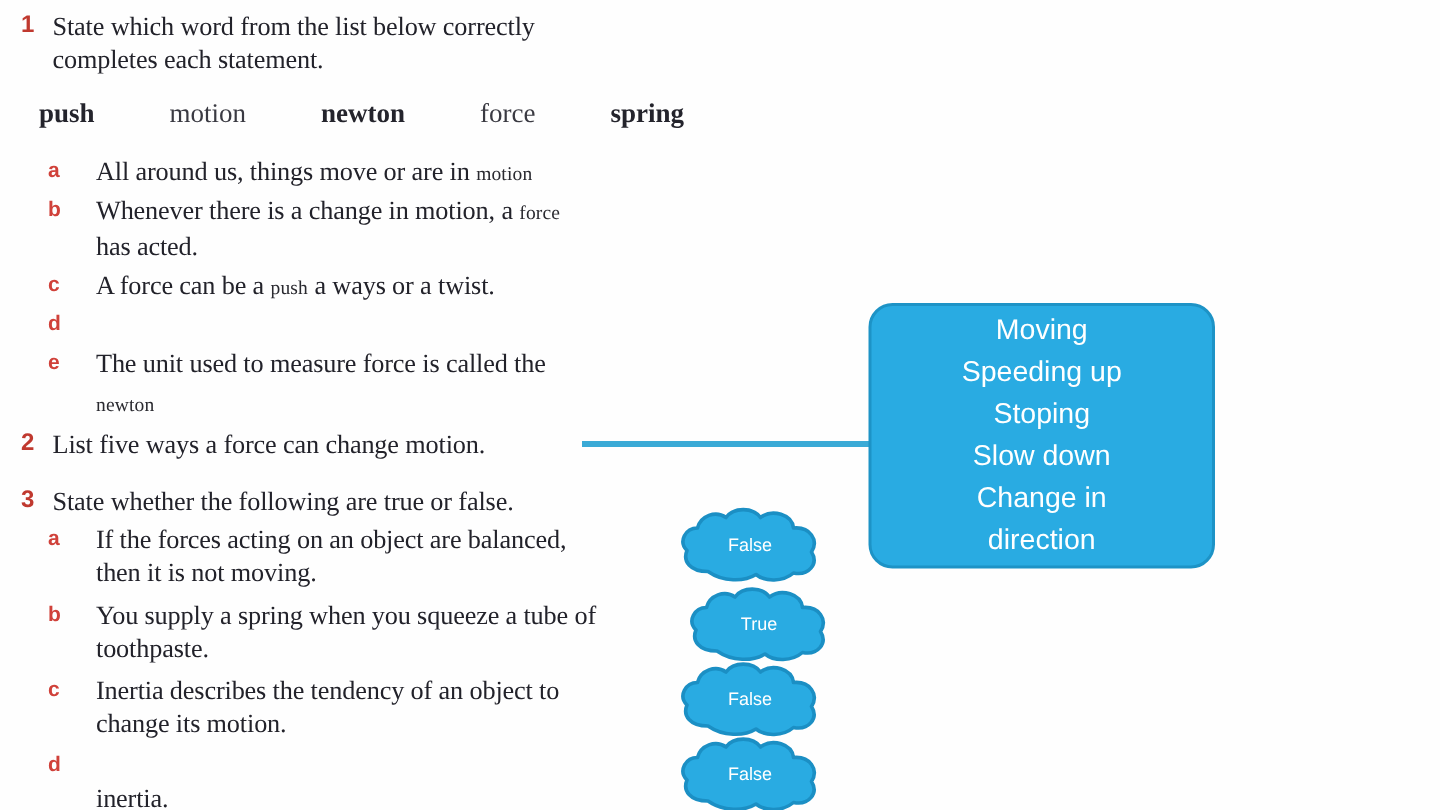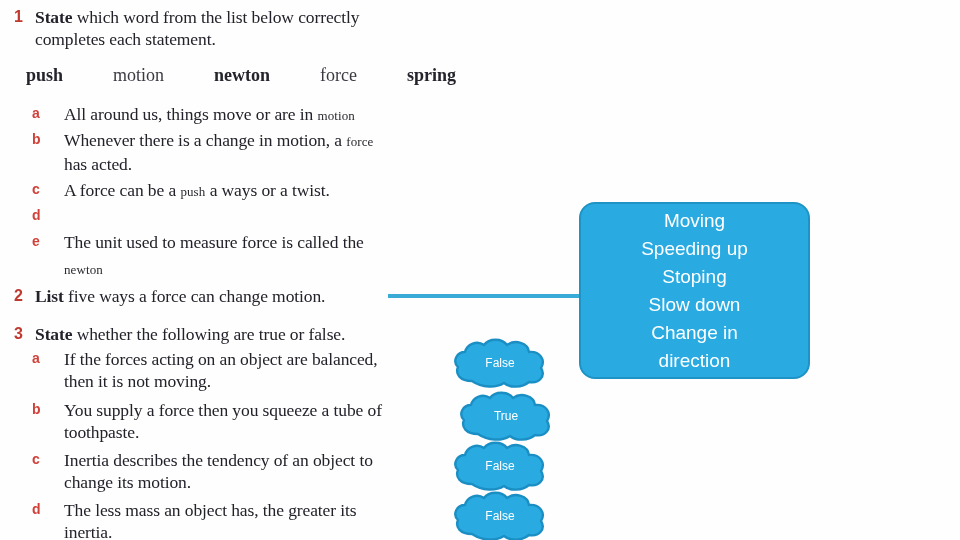--- a/index.html
+++ b/index.html
@@ -50,21 +50,21 @@
   }
 
   .qbody {
     position: absolute;
     font-family: "Liberation Serif", "DejaVu Serif", serif;
     font-size: 17.5px;
     line-height: 22px;
     color: #22222a;
     letter-spacing: -0.1px;
   }
-  .qbody b { font-weight: bold; }
+  .qbody b { font-weight: normal; }
 
   
   .ans {
     font-family: "Liberation Serif", "DejaVu Serif", serif;
     font-size: 13px;
     letter-spacing: 0.1px;
     color: #2a2a30;
   }
 
   .wordlist {
@@ -197,33 +197,33 @@
     </div>
 
     <div class="qletter" style="left:32px; top:350px;">a</div>
     <div class="qbody" style="left:64px; top:348px; width:400px;">
       <span>If the forces acting on an object are balanced,</span><br>
       <span>then it is not moving.</span>
     </div>
 
     <div class="qletter" style="left:32px; top:401px;">b</div>
     <div class="qbody" style="left:64px; top:399px; width:400px;">
-      <span>You supply a force then you squeeze a tube of</span><br>
+      <span>You supply a spring when you squeeze a tube of</span><br>
       <span>toothpaste.</span>
     </div>
 
     <div class="qletter" style="left:32px; top:451px;">c</div>
     <div class="qbody" style="left:64px; top:449px; width:400px;">
       <span>Inertia describes the tendency of an object to</span><br>
       <span>change its motion.</span>
     </div>
 
     <div class="qletter" style="left:32px; top:501px;">d</div>
     <div class="qbody" style="left:64px; top:499px; width:400px;">
-      <span>The less mass an object has, the greater its</span><br>
+      <br>
       <span>inertia.</span>
     </div>
 
   </div>
 
   <div class="connector"></div>
 
   <div class="answer-box">
     <div>Moving</div>
     <div>Speeding up</div>

